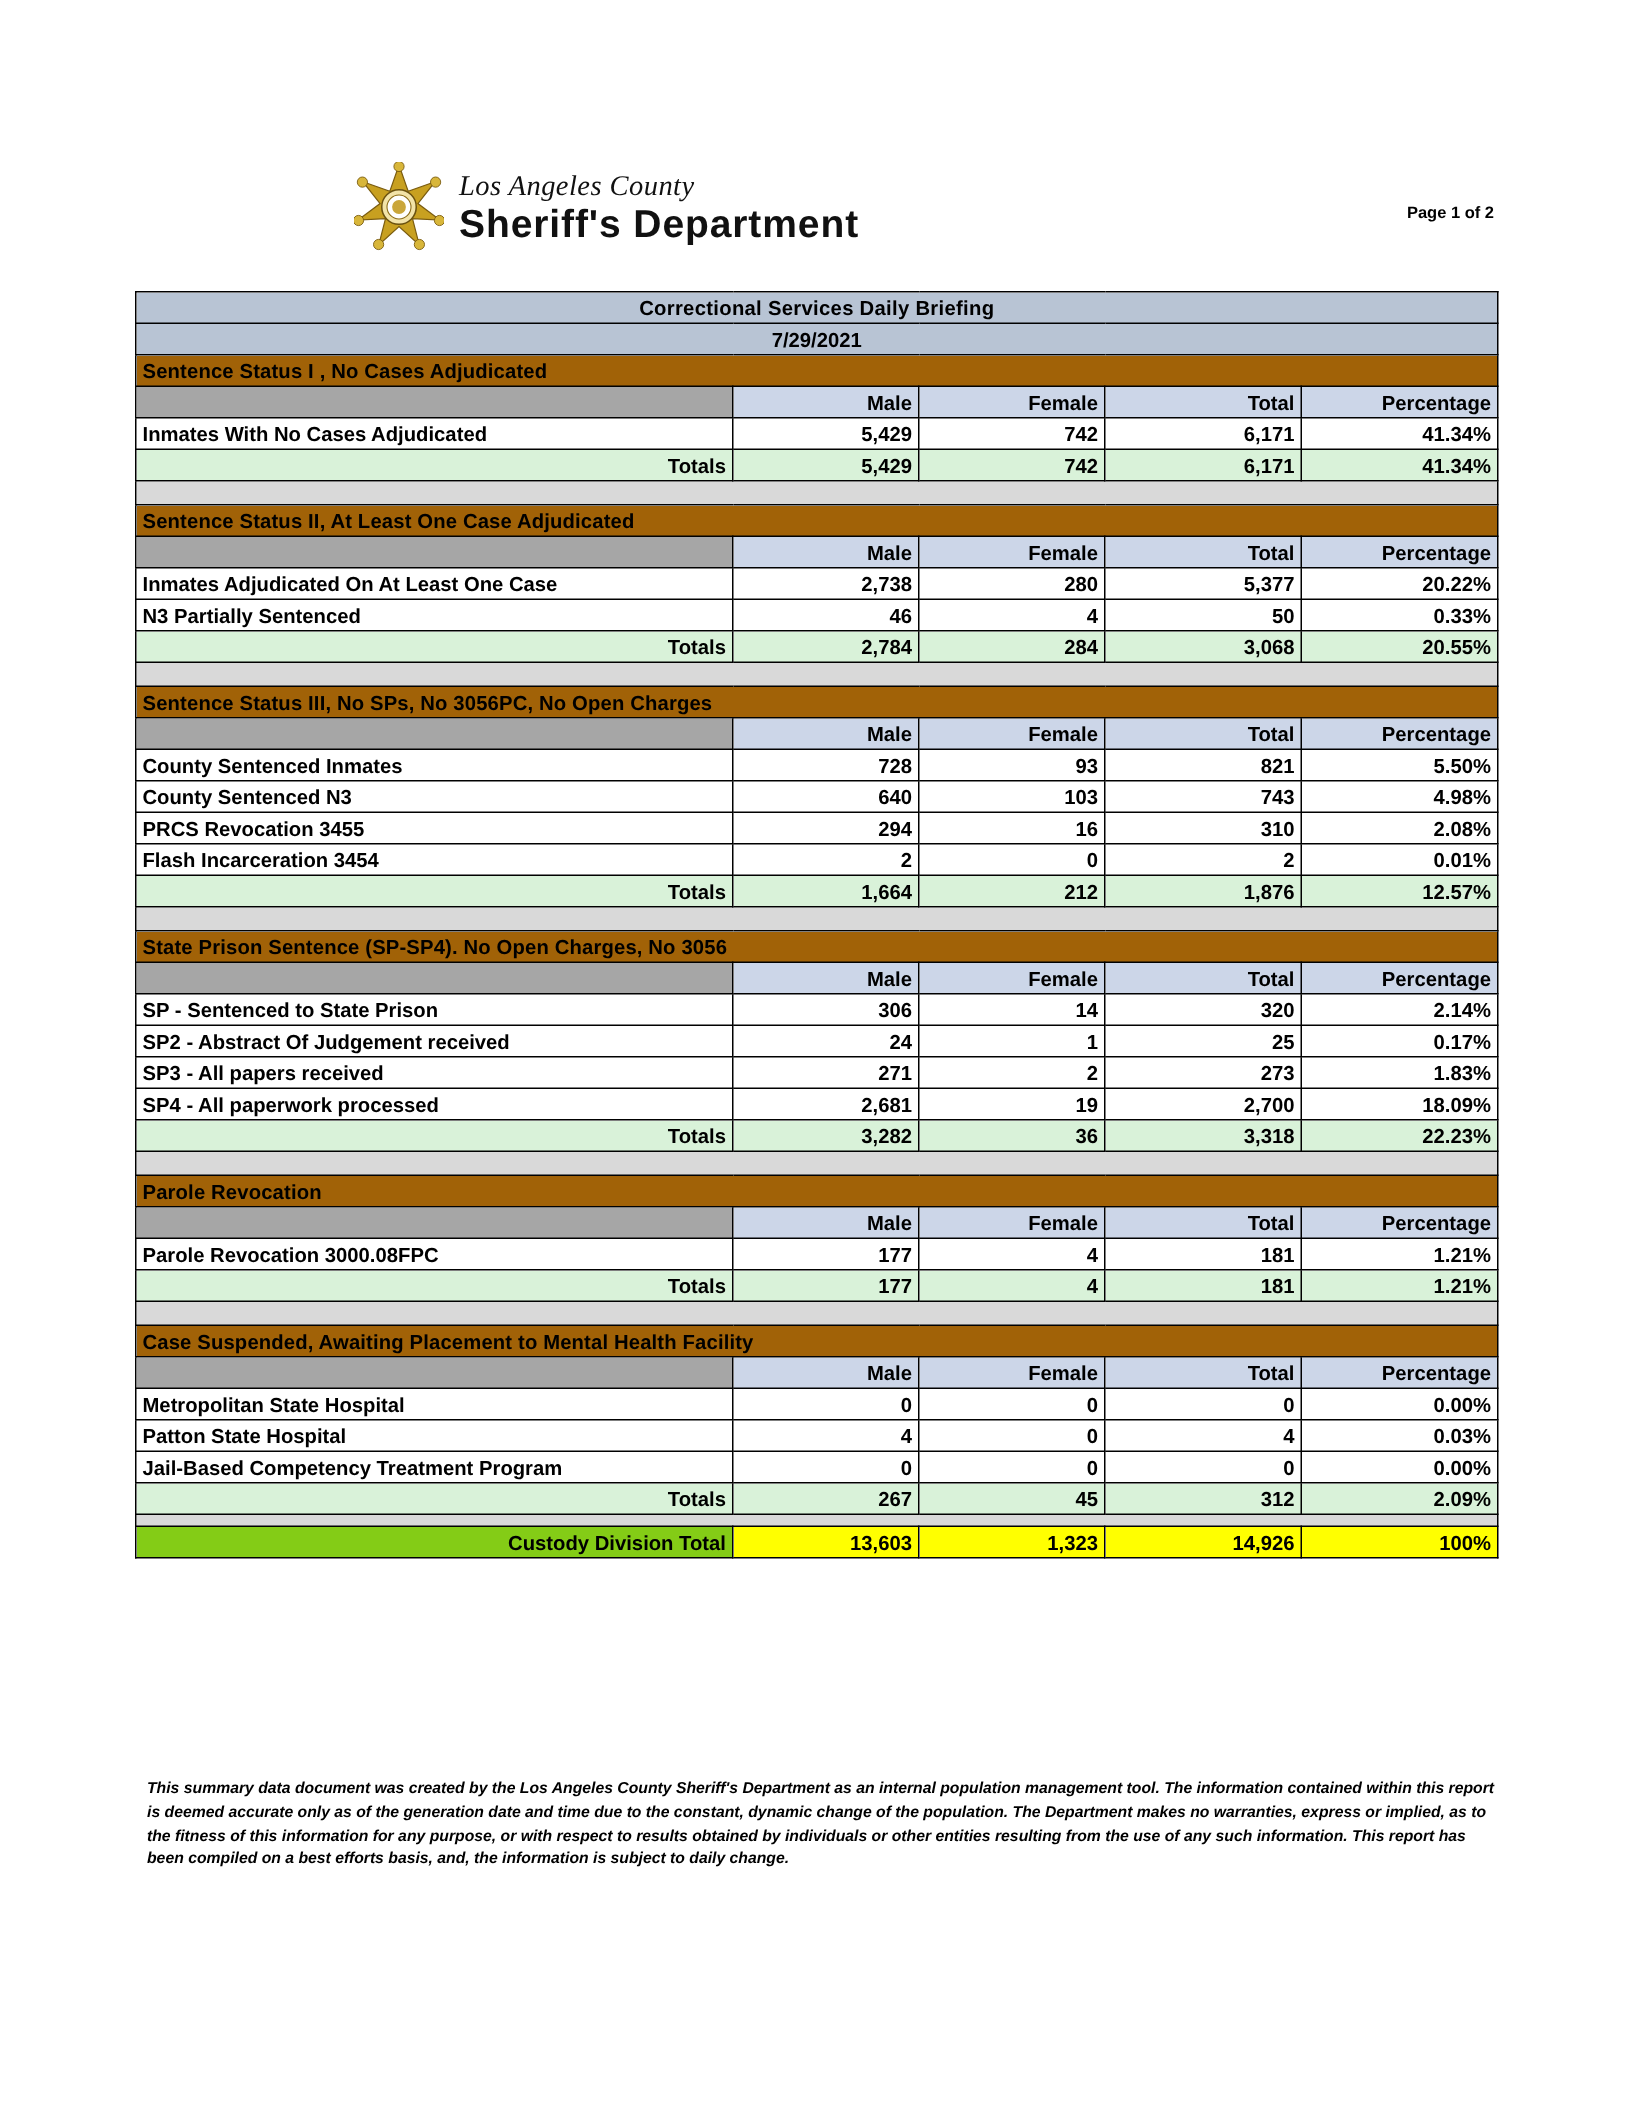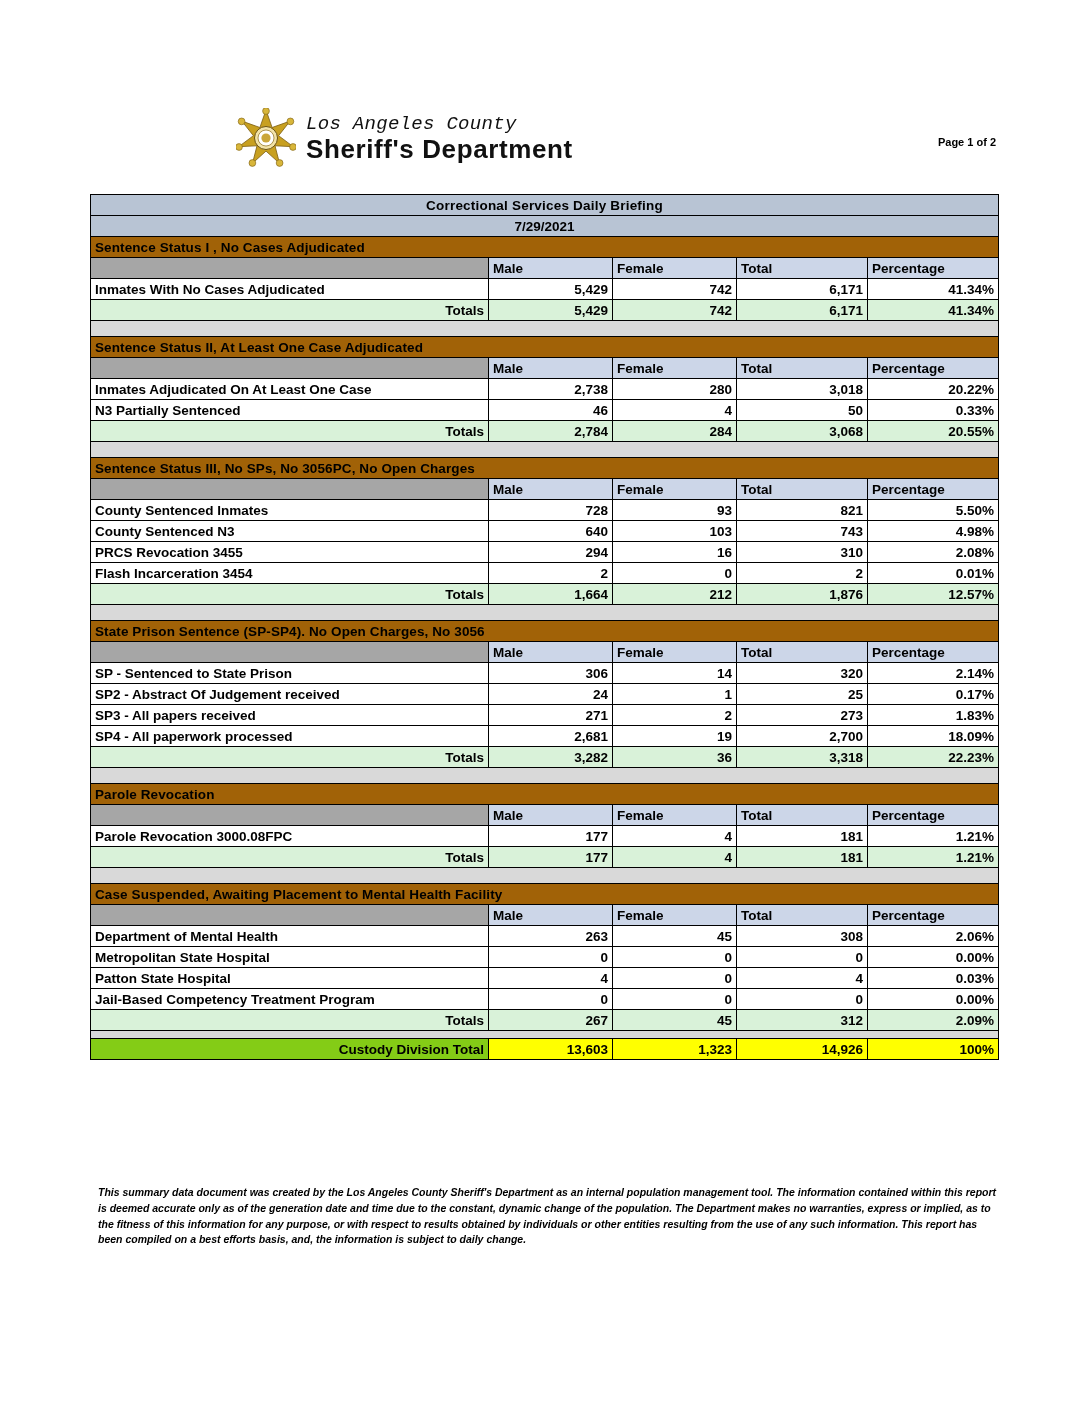--- a/index.html
+++ b/index.html
@@ -39,21 +39,21 @@
   }
   .star-badge {
     width: 60px;
     height: 60px;
     position: relative;
   }
   .dept-text {
     line-height: 1;
   }
   .dept-line1 {
-    font-family: Liberation Mono, monospace;
+    font-family: Liberation Serif, serif;
     font-style: italic;
     font-size: 19px;
     letter-spacing: 0.3px;
     color: #111;
   }
   .dept-line2 {
     font-family: "Liberation Sans", sans-serif;
     font-weight: bold;
     font-size: 26px;
     letter-spacing: 0.6px;
@@ -122,21 +122,21 @@
     padding-left: 8px;
     letter-spacing: 0.1px;
   }
 
   
   .colhead-blank {
     background: #a6a6a6;
   }
   .colhead {
     background: #ccd6e8;
-    text-align: left;
+    text-align: right;
     font-size: 13.5px;
     font-weight: bold;
   }
 
   
   .data-label {
     background: #ffffff;
     text-align: left;
   }
   .data-num {
@@ -299,21 +299,21 @@
         <td class="colhead-blank"></td>
         <td class="colhead">Male</td>
         <td class="colhead">Female</td>
         <td class="colhead">Total</td>
         <td class="colhead">Percentage</td>
       </tr>
       <tr>
         <td class="data-label">Inmates Adjudicated On At Least One Case</td>
         <td class="data-num">2,738</td>
         <td class="data-num">280</td>
-        <td class="data-num">3,018</td>
+        <td class="data-num">5,377</td>
         <td class="data-num">20.22%</td>
       </tr>
       <tr>
         <td class="data-label">N3 Partially Sentenced</td>
         <td class="data-num">46</td>
         <td class="data-num">4</td>
         <td class="data-num">50</td>
         <td class="data-num">0.33%</td>
       </tr>
       <tr>
@@ -457,27 +457,20 @@
         <td class="section-head" colspan="5">Case Suspended, Awaiting Placement to Mental Health Facility</td>
       </tr>
       <tr>
         <td class="colhead-blank"></td>
         <td class="colhead">Male</td>
         <td class="colhead">Female</td>
         <td class="colhead">Total</td>
         <td class="colhead">Percentage</td>
       </tr>
       <tr>
-        <td class="data-label">Department of Mental Health</td>
-        <td class="data-num">263</td>
-        <td class="data-num">45</td>
-        <td class="data-num">308</td>
-        <td class="data-num">2.06%</td>
-      </tr>
-      <tr>
         <td class="data-label">Metropolitan State Hospital</td>
         <td class="data-num">0</td>
         <td class="data-num">0</td>
         <td class="data-num">0</td>
         <td class="data-num">0.00%</td>
       </tr>
       <tr>
         <td class="data-label">Patton State Hospital</td>
         <td class="data-num">4</td>
         <td class="data-num">0</td>

